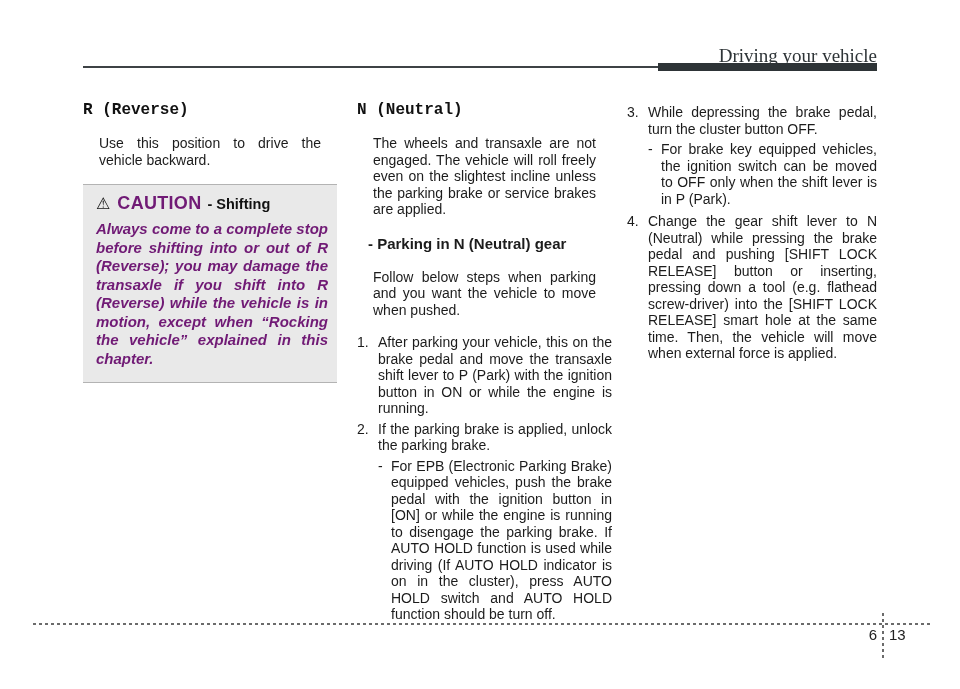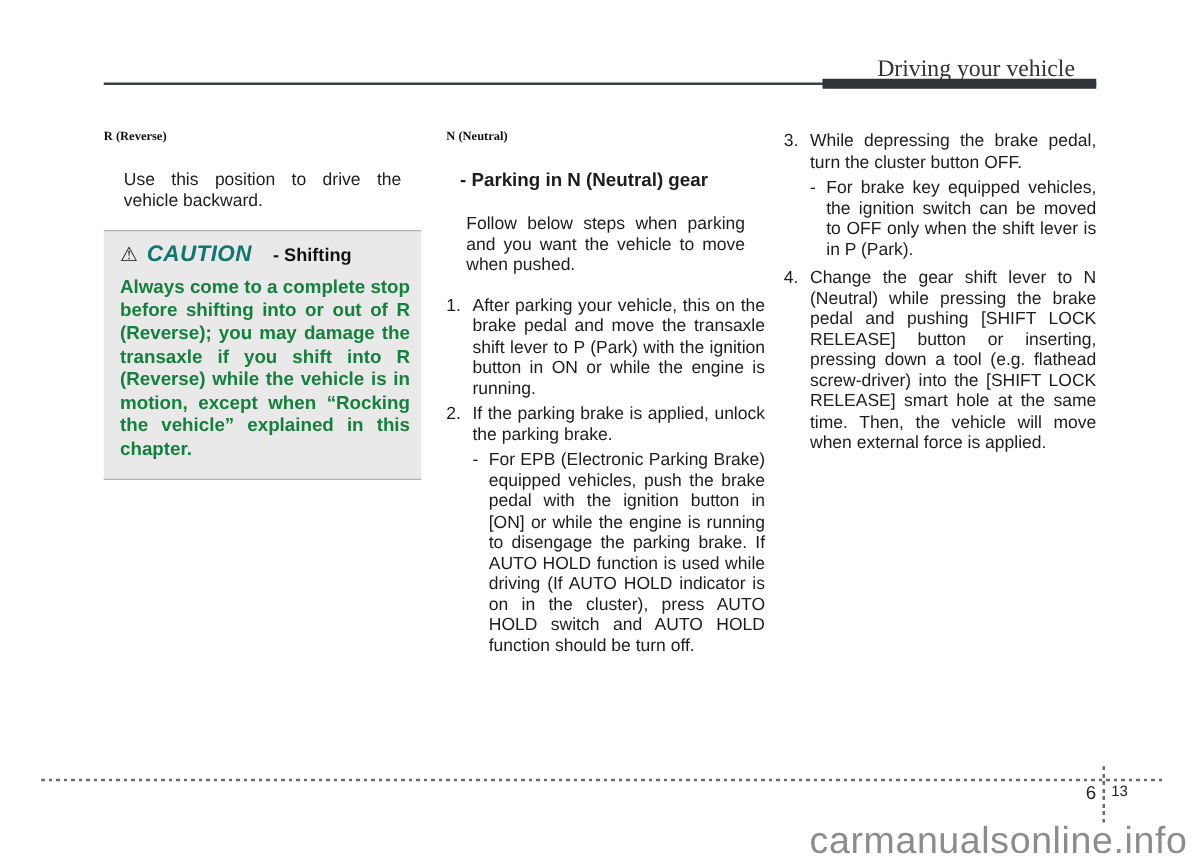--- a/index.html
+++ b/index.html
@@ -2,67 +2,67 @@
 <html><head>
 <meta charset="utf-8">
 <style>
   html,body{margin:0;padding:0;background:#ffffff;}
   .page{
     position:relative;width:960px;height:689px;background:#ffffff;overflow:hidden;
     font-family:"Liberation Sans",sans-serif;color:#1c1c1c;
   }
   
   .header-title{
-    position:absolute;top:45px;right:100px;
+    position:absolute;top:45px;right:83px;
     font-family:"Liberation Serif",serif;font-size:19px;color:#2e3437;
   }
   .rule-thin{position:absolute;top:66px;left:83px;width:794px;height:2px;background:#3d4245;}
   .rule-thick{position:absolute;top:63px;left:658px;width:219px;height:8px;background:#2e3437;}
   
   .col{position:absolute;top:101px;font-size:14px;line-height:16.5px;}
   .col-1{left:83px;width:254px;}
   .col-2{left:357px;width:255px;}
   .col-3{left:627px;width:250px;padding-top:3px;}
   .doc-head{
-    font-family:Liberation Serif, serif;font-weight:bold;font-size:10px;
+    font-family:Liberation Mono, monospace;font-weight:bold;font-size:16px;
     line-height:18px;margin:0 0 7px 0;color:#111;
   }
   .para{margin:16px;text-align:justify;}
   .subhead{font-weight:bold;font-size:15px;line-height:18px;margin:17px 0 5px 11px;}
   .item{display:flex;margin-top:4px;}
   .item .num{flex:none;width:21px;}
   .item .txt{flex:1;text-align:justify;}
   .subitem{display:flex;margin-left:21px;margin-top:4px;}
   .subitem .dash{flex:none;width:13px;}
   .subitem .txt{flex:1;text-align:justify;}
   
   .caution{
     margin-top:11px;background:#e9e9e9;
     border-top:1px solid #b3b3b3;border-bottom:1px solid #b3b3b3;
     padding:10px 9px 14px 13px;
   }
   .caution-title{display:flex;align-items:baseline;margin-bottom:7px;}
   .warn-icon{font-size:16px;line-height:18px;margin-right:7px;color:#111;}
-  .caution-label{font-weight:bold;font-size:18px;letter-spacing:.3px;color:#0f766e;font-style:italic;}
-  .caution-topic{font-weight:bold;font-size:14.5px;margin-left:17px;color:#111;}
+  .caution-label{font-weight:bold;font-size:18px;letter-spacing:.3px;color:#701a75;}
+  .caution-topic{font-weight:bold;font-size:14.5px;margin-left:6px;color:#111;}
   .caution-body{
-    margin:0;font-weight:bold;font-size:15px;line-height:18.5px;
-    text-align:justify;color:#15803d;
+    margin:0;font-weight:bold;font-style:italic;font-size:15px;line-height:18.5px;
+    text-align:justify;color:#701a75;
   }
   
   .footer-dash{
     position:absolute;top:623px;left:33px;width:898px;height:2px;
     background:repeating-linear-gradient(to right,#6b6b6b 0 3px,transparent 3px 6px);
   }
   .footer-vdash{
     position:absolute;left:882px;top:613px;width:2px;height:45px;
     background:repeating-linear-gradient(to bottom,#6b6b6b 0 3px,transparent 3px 6px);
   }
   .chapter-num{position:absolute;top:626px;left:840px;width:37px;text-align:right;font-size:15px;color:#222;}
-  .page-num{position:absolute;top:626px;left:889px;font-size:12px;color:#222;}
+  .page-num{position:absolute;top:626px;left:889px;font-size:15px;color:#222;}
   .watermark{
     position:absolute;top:656px;right:10px;font-size:30px;color:#8c8c8c;
     letter-spacing:.5px;white-space:nowrap;
   }
 </style>
 </head>
 <body>
 
 <div class="page">
 
@@ -79,20 +79,21 @@
         <span class="warn-icon">⚠</span>
         <span class="caution-label">CAUTION</span>
         <span class="caution-topic">- Shifting</span>
       </div>
       <p class="caution-body">Always come to a complete stop before shifting into or out of R (Reverse); you may damage the transaxle if you shift into R (Reverse) while the vehicle is in motion, except when “Rocking the vehicle” explained in this chapter.</p>
     </div>
   </div>
 
   <div class="col col-2">
     <h3 class="doc-head">N (Neutral)</h3>
+    <p class="para">The wheels and transaxle are not engaged. The vehicle will roll freely even on the slightest incline unless the parking brake or service brakes are applied.</p>
 
     <div class="subhead">- Parking in N (Neutral) gear</div>
     <p class="para">Follow below steps when parking and you want the vehicle to move when pushed.</p>
 
     <div class="item">
       <span class="num">1.</span>
       <span class="txt">After parking your vehicle, this on the brake pedal and move the transaxle shift lever to P (Park) with the ignition button in ON or while the engine is running.</span>
     </div>
 
     <div class="item">
@@ -118,15 +119,14 @@
     <div class="item" style="margin-top:6px;">
       <span class="num">4.</span>
       <span class="txt">Change the gear shift lever to N (Neutral) while pressing the brake pedal and pushing [SHIFT LOCK RELEASE] button or inserting, pressing down a tool (e.g. flathead screw-driver) into the [SHIFT LOCK RELEASE] smart hole at the same time. Then, the vehicle will move when external force is applied.</span>
     </div>
   </div>
 
   <div class="footer-dash"></div>
   <div class="footer-vdash"></div>
   <div class="chapter-num">6</div>
   <div class="page-num">13</div>
-  <div class="watermark">carmanualsonline.info</div>
 
 </div>
 
 </body></html>

